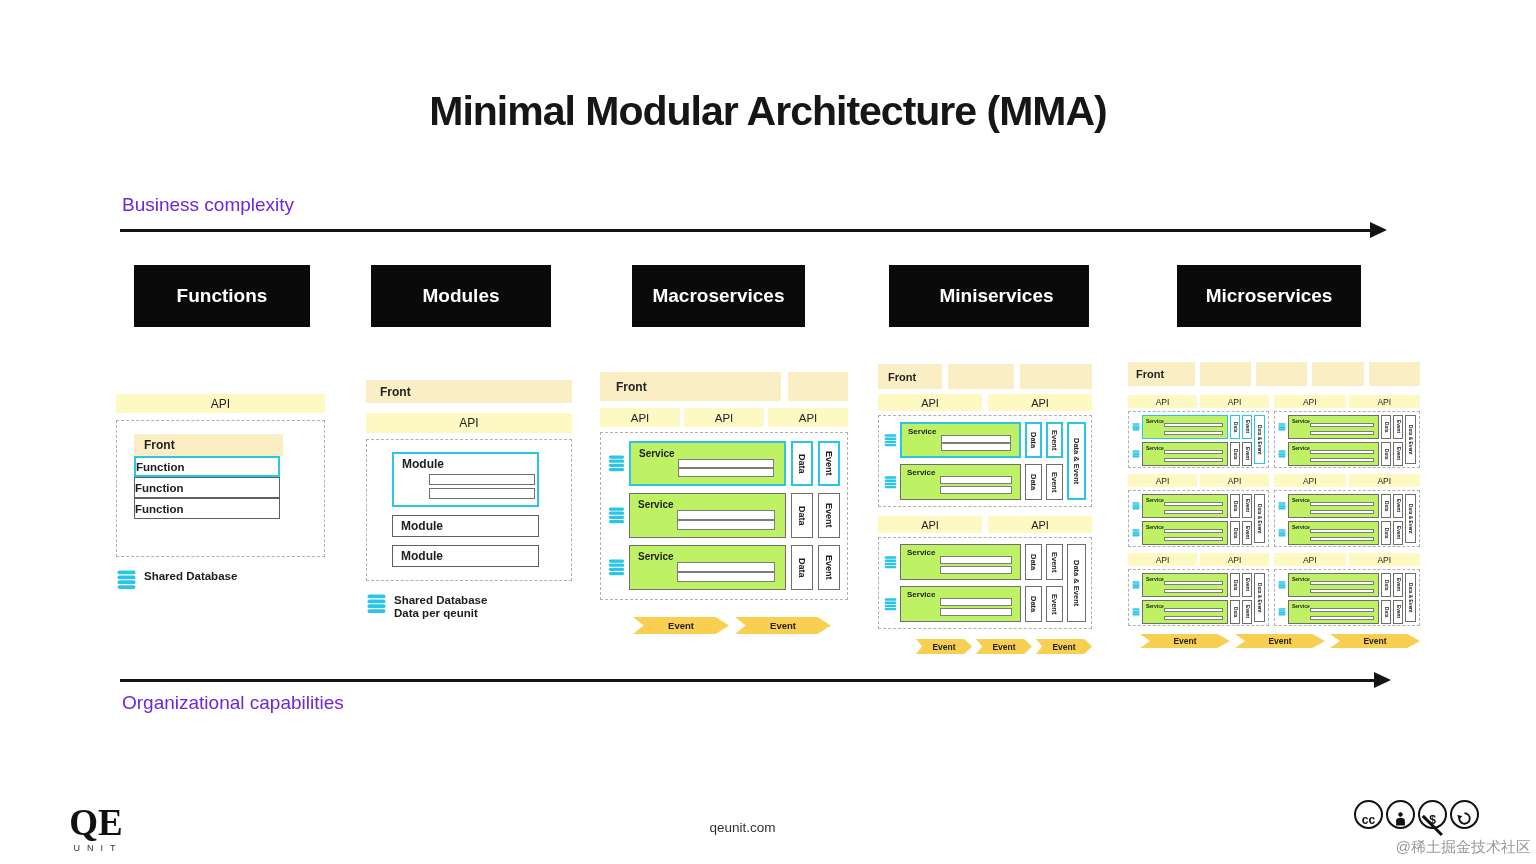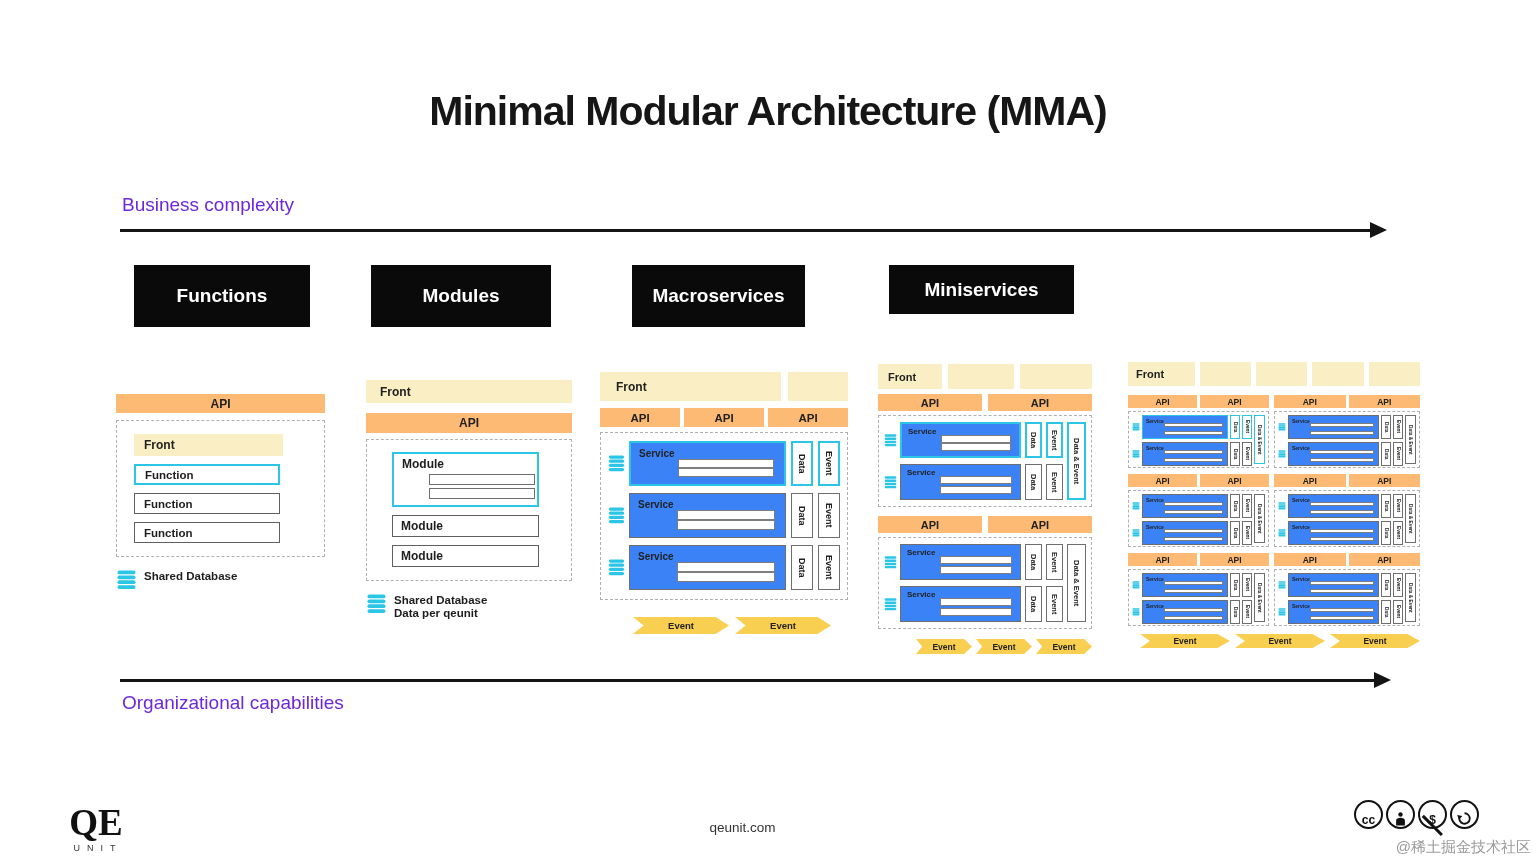--- a/index.html
+++ b/index.html
@@ -11,45 +11,45 @@
   .title{left:0;right:0;top:88px;text-align:center;font-size:41px;font-weight:800;letter-spacing:-1px;color:#161616;}
   .axis-label{font-size:19px;color:#6d28d9;}
   .haxis{height:3px;background:#141414;}
   .haxis:after{content:"";position:absolute;right:-15px;top:-7px;
     border-left:17px solid #141414;border-top:8px solid transparent;border-bottom:8px solid transparent;}
 
   
   .hdr{background:#0a0a0a;color:#fff;font-weight:700;font-size:19px;display:flex;align-items:center;justify-content:center;}
 
   
-  .apib{background:#fdba74;font-weight:700;color:#222;display:flex;align-items:center;justify-content:center;}
+  .apib{background:#fef9c3;font-weight:400;color:#222;display:flex;align-items:center;justify-content:center;}
   .frontb{background:#FAEFC4;font-weight:700;color:#222;display:flex;align-items:center;}
   .paleb{background:#FAEFC4;}
   .dashed{border:1px dashed #b0b0b0;background:#fff;box-sizing:border-box;}
   .cy{border-color:#2BC5E5 !important;}
-  .svcbox{position:relative;border:1.5px solid #6e6e6e;background:#3b82f6;flex:1;box-sizing:border-box;}
+  .svcbox{position:relative;border:1.5px solid #6e6e6e;background:#bef264;flex:1;box-sizing:border-box;}
   .svcbox.cy{border-width:2px;}
   .svclab{position:absolute;font-weight:700;color:#222;}
   .sbars{position:absolute;display:flex;flex-direction:column;justify-content:space-between;}
   .sbar{border:1px solid #7d7d7d;background:#fff;box-sizing:border-box;}
   .vbox{writing-mode:vertical-rl;display:flex;align-items:center;justify-content:center;
         font-weight:700;color:#222;border:1.5px solid #6e6e6e;background:#fff;box-sizing:border-box;text-align:center;}
   .vbox.cy{border-width:2px;}
   .ribbon{background:#F9CF52;clip-path:polygon(0 0,86% 0,100% 50%,86% 100%,0 100%,11% 50%);
           font-weight:700;color:#222;display:flex;align-items:center;justify-content:center;}
   .dbi{display:block;}
   .dbi svg{display:block;width:100%;height:100%;}
 
   
   .col-fn{left:116px;top:394px;width:209px;}
   .col-fn .apib{height:19px;font-size:12px;}
   .fn-dash{margin-top:7px;height:137px;padding:13px 0 0 17px;}
   .fn-front{width:149px;height:22px;font-size:12px;padding-left:10px;box-sizing:border-box;}
-  .fnbox{width:146px;height:21px;border:1.5px solid #5f5f5f;margin-top:8px;font-weight:700;font-size:11.5px;
-         display:flex;align-items:center;padding-left:9px;box-sizing:border-box;background:#fff;}
+  .fnbox{width:146px;height:21px;border:1.5px solid #5f5f5f;font-weight:700;font-size:11.5px;
+         display:flex;align-items:center;box-sizing:border-box;background:#fff;}
   .fnbox.cy{border:2px solid #2BC5E5;}
   .dbrow{display:flex;align-items:flex-start;margin-top:13px;}
   .dbrow .dbi{width:21px;height:20px;margin-right:7px;}
   .dbcap{font-weight:700;font-size:11.5px;line-height:13px;color:#1d1d1d;}
 
   
   .col-md{left:366px;top:380px;width:206px;}
   .col-md .frontb{height:23px;font-size:12px;padding-left:14px;}
   .col-md .apib{height:20px;font-size:12px;margin-top:10px;}
   .md-dash{margin-top:6px;height:142px;padding:12px 0 0 25px;}
@@ -140,21 +140,22 @@
 <div class="stage">
 
   <div class="abs title">Minimal Modular Architecture (MMA)</div>
 
   <div class="abs axis-label" style="left:122px;top:194px;">Business complexity</div>
   <div class="abs haxis" style="left:120px;top:229px;width:1252px;"></div>
 
   <div class="abs hdr" style="left:134px;top:265px;width:176px;height:62px;">Functions</div>
   <div class="abs hdr" style="left:371px;top:265px;width:180px;height:62px;">Modules</div>
   <div class="abs hdr" style="left:632px;top:265px;width:173px;height:62px;">Macroservices</div>
-  <div class="abs hdr" style="left:889px;top:265px;width:185px;height:49px;">Miniservices</div>
+  <div class="abs hdr" style="left:889px;top:265px;width:185px;height:62px;padding-left:15px;">Miniservices</div>
+  <div class="abs hdr" style="left:1177px;top:265px;width:184px;height:62px;">Microservices</div>
 
   <div class="abs col-fn">
     <div class="apib">API</div>
     <div class="dashed fn-dash">
       <div class="frontb fn-front">Front</div>
       <div class="fnbox cy">Function</div>
       <div class="fnbox">Function</div>
       <div class="fnbox">Function</div>
     </div>
     <div class="dbrow">

